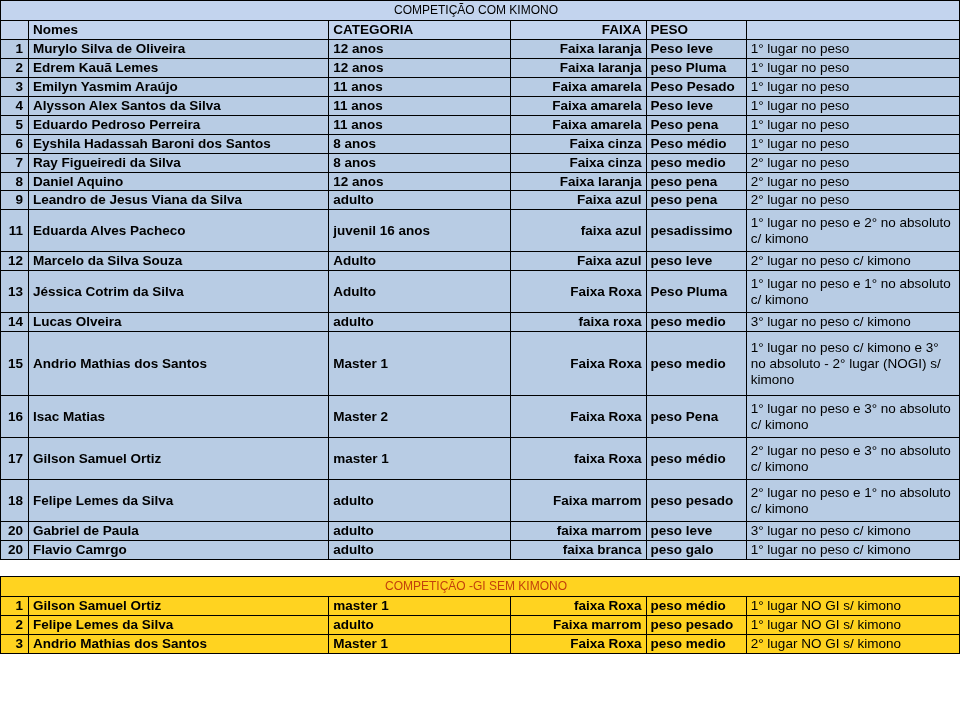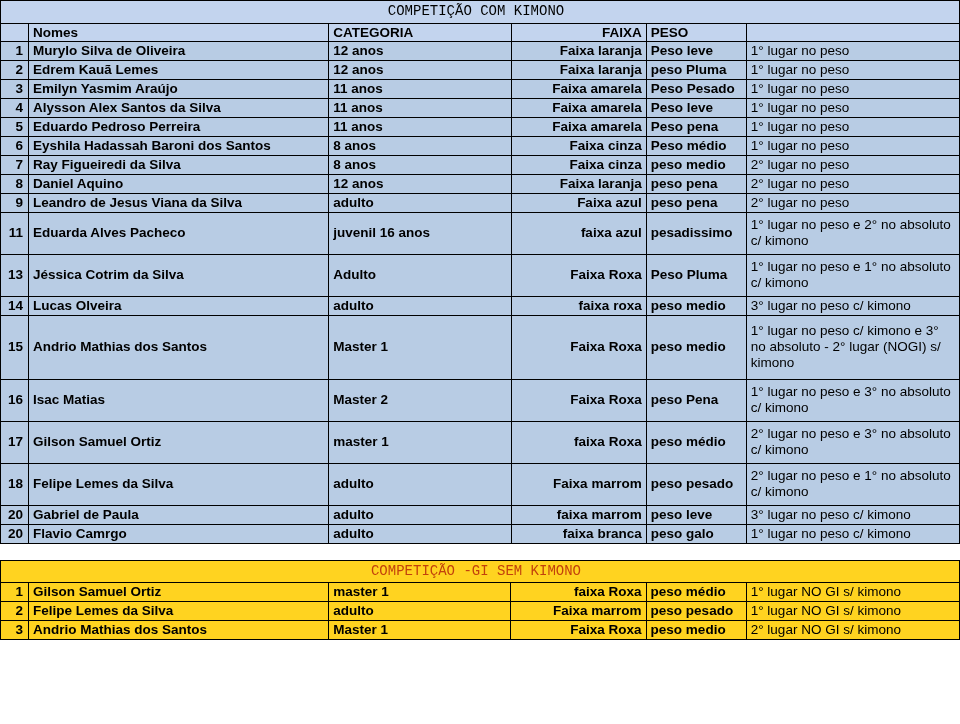--- a/index.html
+++ b/index.html
@@ -38,23 +38,22 @@
   .c-name  { width: 300px; }
   .c-cat   { width: 182px; }
   .c-faixa { width: 135px; text-align: right; }
   .c-peso  { width: 100px; }
   .c-obs   { width: 213px; font-weight: normal; }
 
   .title-row td {
     background: #c3d4ee;
     text-align: center;
     font-weight: normal;
-    font-size: 14px;
+    font-size: 12px;
     padding: 2px 8px 3px 0;
-    font-family: Liberation Mono, monospace;
   }
   .head-row td {
     background: #c3d4ee;
     margin-top: 8px;
   }
   .body-row td {
     background: #b8cce4;
   }
   .body-row td.c-obs {
     background: #b8cce4;
@@ -179,20 +178,28 @@
         <td class="c-peso">peso pena</td>
         <td class="c-obs">2° lugar no peso</td>
       </tr>
       <tr class="body-row" style="height:42px">
         <td class="c-num">11</td>
         <td class="c-name">Eduarda Alves Pacheco</td>
         <td class="c-cat">juvenil 16 anos</td>
         <td class="c-faixa">faixa azul</td>
         <td class="c-peso">pesadissimo</td>
         <td class="c-obs">1° lugar no peso e 2° no absoluto c/ kimono</td>
+      </tr>
+      <tr class="body-row">
+        <td class="c-num">12</td>
+        <td class="c-name">Marcelo da Silva Souza</td>
+        <td class="c-cat">Adulto</td>
+        <td class="c-faixa">Faixa azul</td>
+        <td class="c-peso">peso leve</td>
+        <td class="c-obs">2° lugar no peso c/ kimono</td>
       </tr>
       <tr class="body-row" style="height:42px">
         <td class="c-num">13</td>
         <td class="c-name">Jéssica Cotrim da Silva</td>
         <td class="c-cat">Adulto</td>
         <td class="c-faixa">Faixa Roxa</td>
         <td class="c-peso">Peso Pluma</td>
         <td class="c-obs">1° lugar no peso e 1° no absoluto c/ kimono</td>
       </tr>
       <tr class="body-row">

